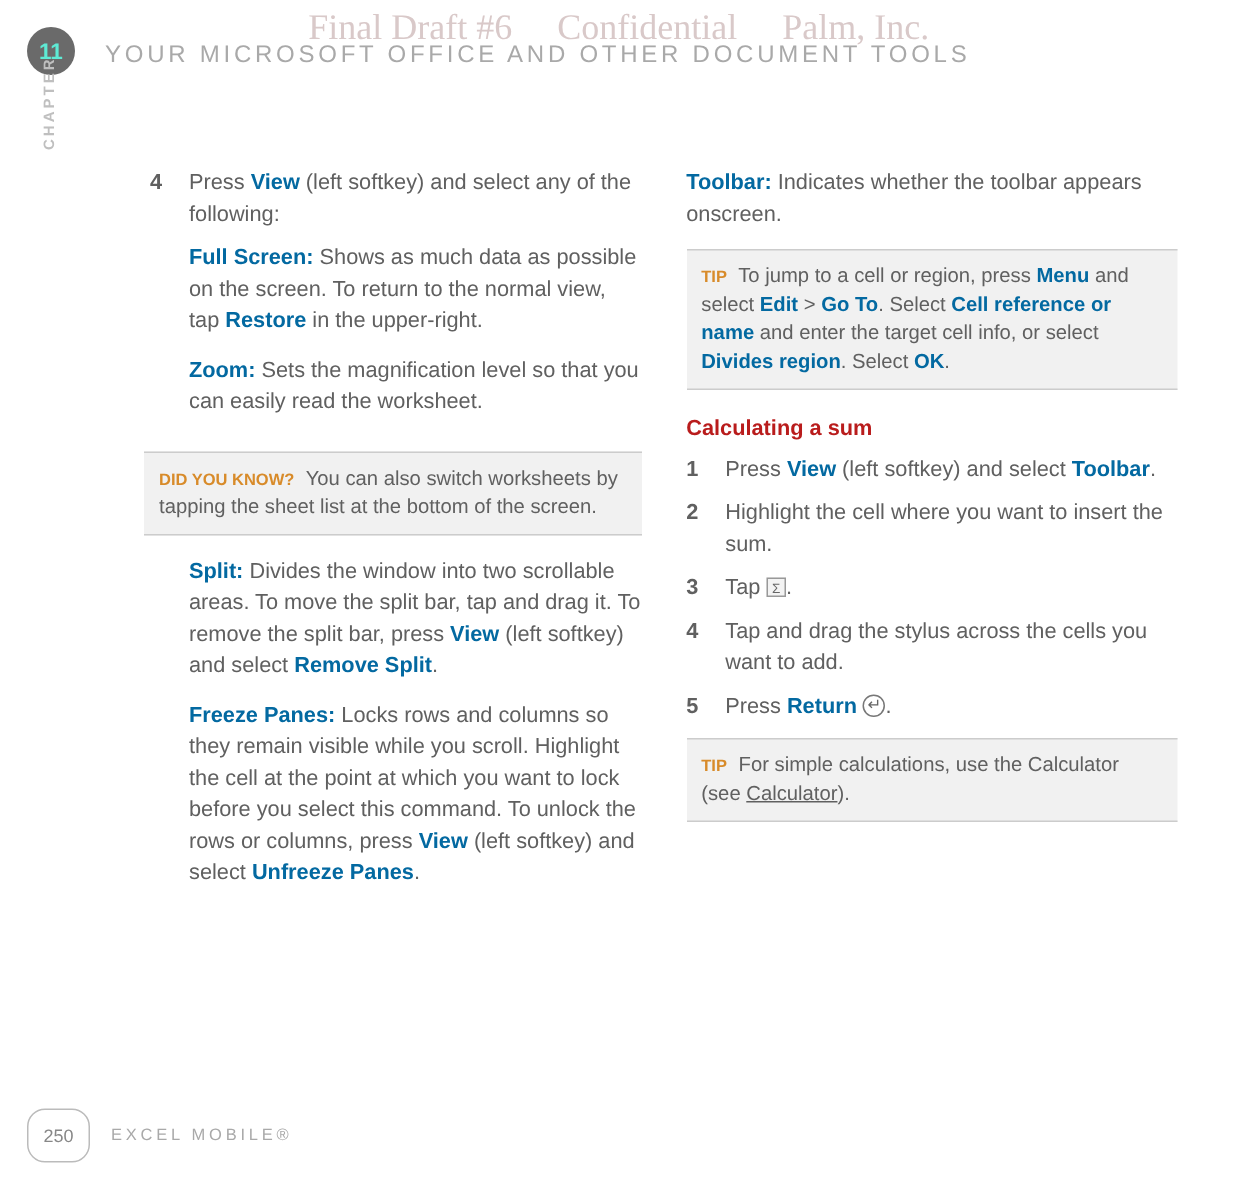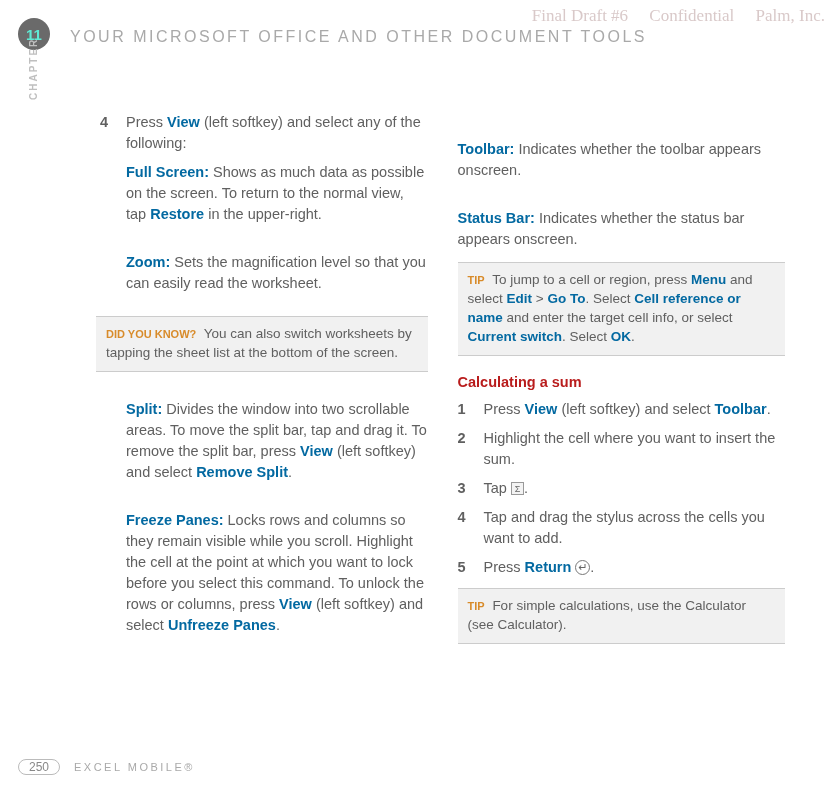--- a/index.html
+++ b/index.html
@@ -10,23 +10,23 @@
     height: 797px;
     font-family: Arial, Helvetica, sans-serif;
     background: #fff;
     color: #555;
     position: relative;
   }
   .watermark {
     position: absolute;
     top: 6px;
     width: 100%;
-    text-align: right;
+    text-align: center;
     font-family: "Times New Roman", serif;
-    font-size: 17px;
+    font-size: 24px;
     color: #d9c9c9;
     white-space: pre;
   }
   .chapter-label {
     position: absolute;
     top: 100px;
     left: 28px;
     transform: rotate(-90deg);
     transform-origin: left top;
     font-size: 10px;
@@ -65,21 +65,21 @@
     right: 40px;
     display: flex;
     gap: 30px;
   }
   .col {
     flex: 1;
     font-size: 14.5px;
     line-height: 1.45;
     color: #606060;
   }
-  .block { margin-bottom: 12px; margin-top: 27px; }
+  .block { margin-bottom: 12px; }
   .step { display: flex; margin-bottom: 8px; }
   .num { width: 26px; font-weight: bold; color: #606060;}
   .step-body { flex: 1; }
   b { color: #0369a1; font-weight: bold; }
   .subhead { font-weight: bold; color: #b91c1c; margin: 16px 0 6px 0; }
   .callout {
     background: #f1f1f1;
     border-top: 1px solid #ccc;
     border-bottom: 1px solid #ccc;
     padding: 8px 10px;
@@ -107,31 +107,31 @@
     border-radius: 50%;
     vertical-align: middle;
     position: relative;
   }
   .icon-return::after{
     content:"↵";
     position:absolute;
     left:2px; top:-1px;
     font-size:11px; color:#666;
   }
-  .underline { }
+  .underline { text-decoration: underline; }
   .footer {
     position: absolute;
     bottom: 22px;
     left: 18px;
     display: flex;
     align-items: center;
   }
   .page-oval {
     width: 42px;
-    height: 16px;
+    height: 36px;
     border: 1px solid #bbb;
     border-radius: 12px;
     color: #888;
     font-size: 12px;
     display: flex;
     align-items: center;
     justify-content: center;
     margin-right: 14px;
   }
   .footer-title {
@@ -183,27 +183,24 @@
       </div>
     </div>
   </div>
 
   <div class="col">
 
     <div style="padding-left:0px">
       <div class="block">
         <b>Toolbar:</b><span> Indicates whether the toolbar appears onscreen.</span>
       </div>
-      <div class="block">
-        <b>Status Bar:</b><span> Indicates whether the status bar appears onscreen.</span>
-      </div>
     </div>
 
     <div class="callout">
-      <span class="tag">TIP</span><span> To jump to a cell or region, press </span><b>Menu</b><span> and select </span><b>Edit</b><span> &gt; </span><b>Go To</b><span>. Select </span><b>Cell reference or name</b><span> and enter the target cell info, or select </span><b>Current switch</b><span>. Select </span><b>OK</b><span>.</span>
+      <span class="tag">TIP</span><span> To jump to a cell or region, press </span><b>Menu</b><span> and select </span><b>Edit</b><span> &gt; </span><b>Go To</b><span>. Select </span><b>Cell reference or name</b><span> and enter the target cell info, or select </span><b>Divides region</b><span>. Select </span><b>OK</b><span>.</span>
     </div>
 
     <div class="subhead">Calculating a sum</div>
 
     <div class="step">
       <div class="num">1</div>
       <div class="step-body">
         <span>Press </span><b>View</b><span> (left softkey) and select </span><b>Toolbar</b><span>.</span>
       </div>
     </div>

